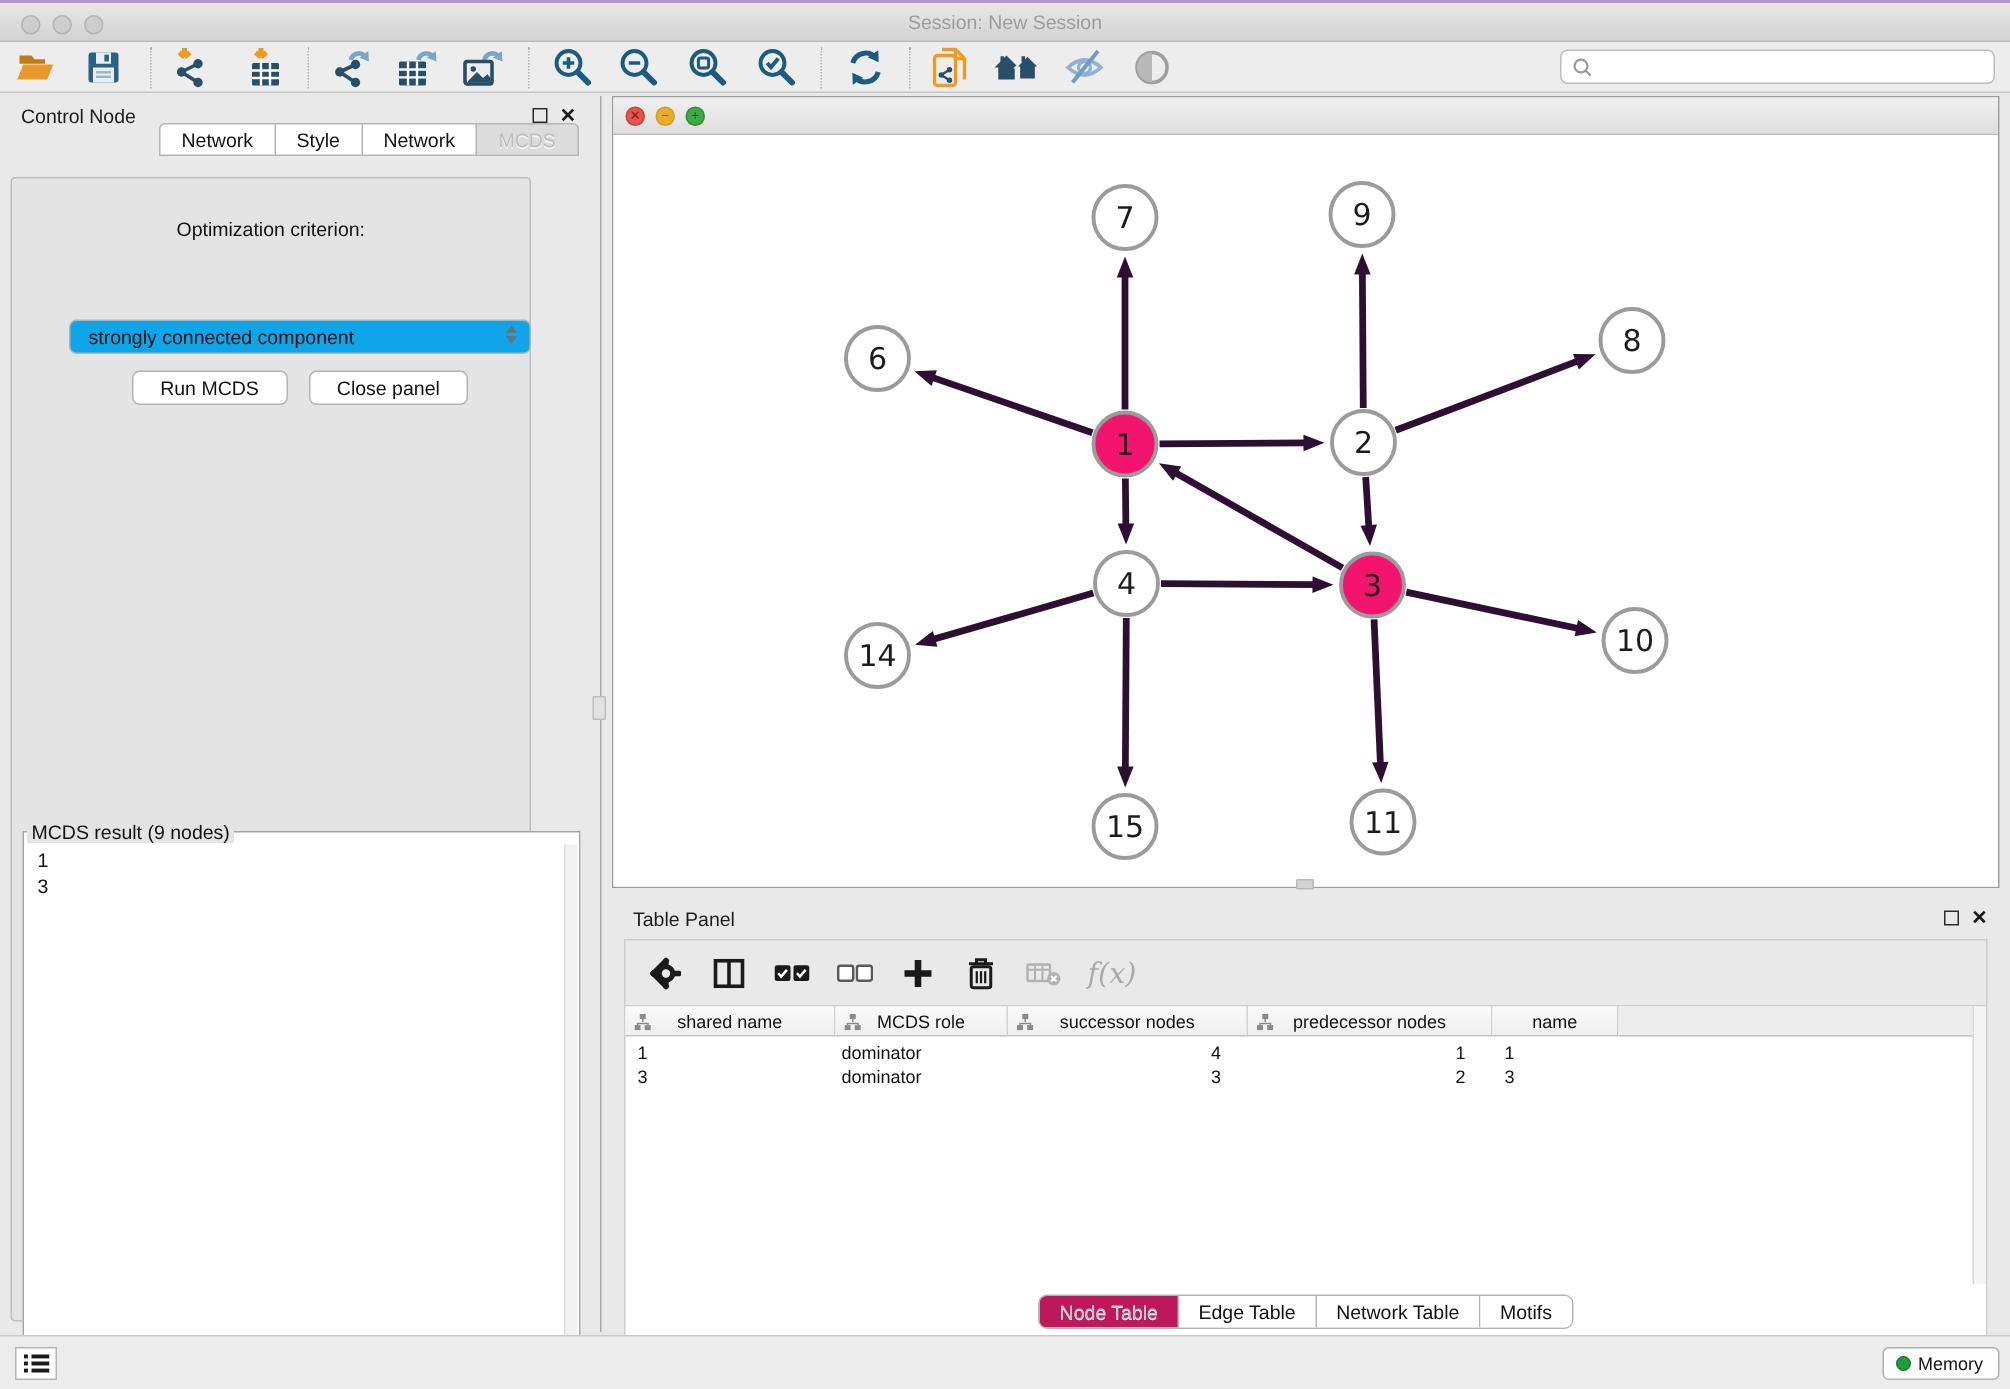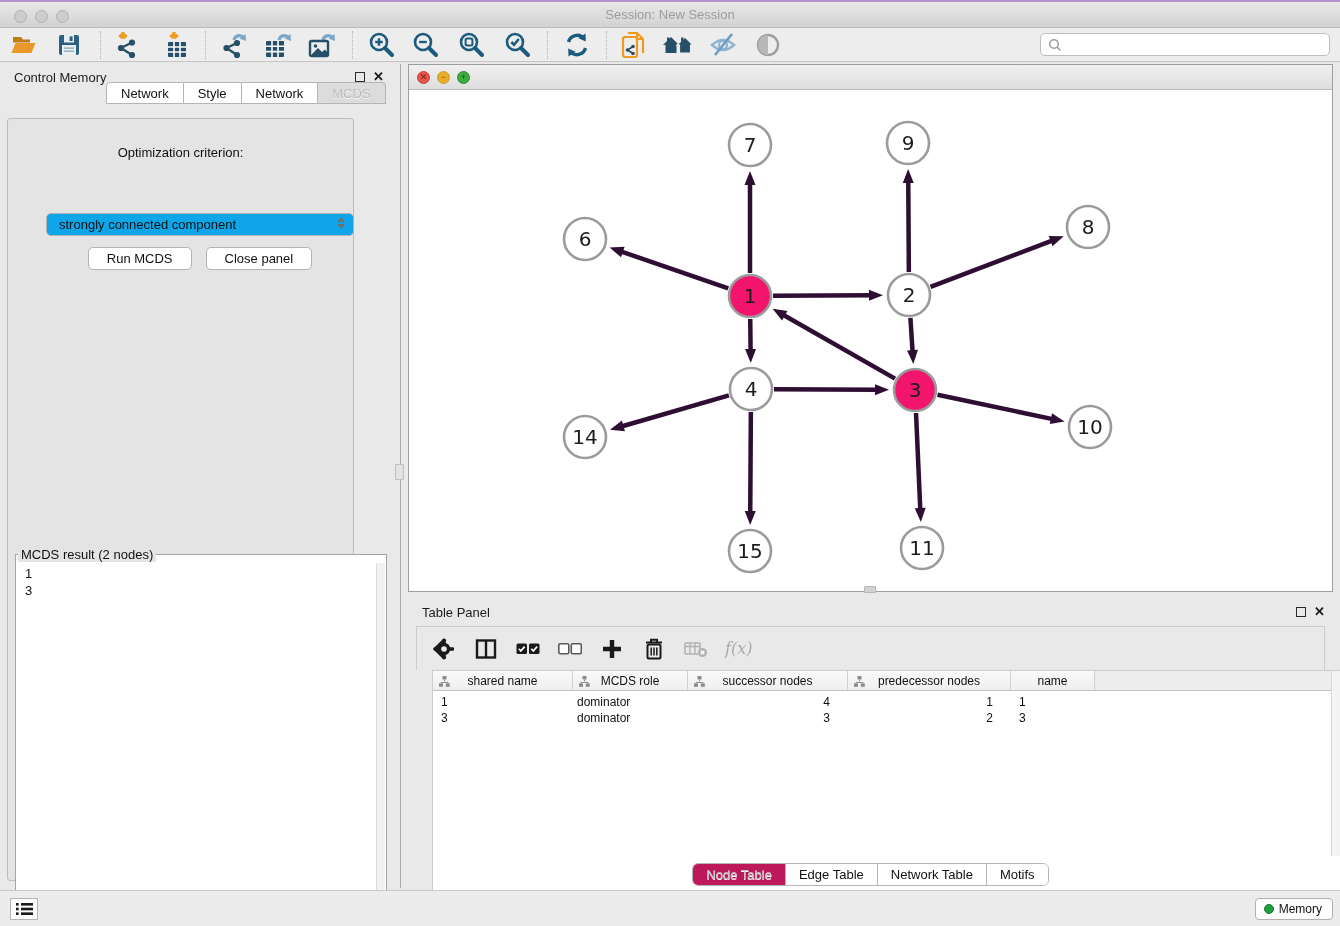--- a/index.html
+++ b/index.html
@@ -81,24 +81,24 @@
     border:1px solid #b7b7b7; border-radius:1px; }
 
   
   .table-panel { position:absolute; left:408px; top:600px; width:925px; height:288px; background:#e9e9e9; }
   .tp-header { position:relative; height:24px; display:flex; align-items:center; padding-left:14px;
     font-size:13px; color:#1c1c1c; }
   .tp-header .hdr-icons { position:absolute; right:8px; top:5px; display:flex; gap:8px; align-items:center; }
   .tp-toolbar { position:absolute; left:8px; top:26px; width:909px; height:44px; background:#e9e9e9;
     border:1px solid #cdcdcd; border-bottom:none; display:flex; align-items:center; padding-left:14px; gap:16px; }
   .tp-tool { display:flex; align-items:center; justify-content:center; width:26px; height:26px; }
-  .fx-label { font-family:"DejaVu Serif", serif; font-style:italic; font-size:16px; color:#aaaaaa; }
+  .fx-label { font-family:"DejaVu Serif", serif; font-style:italic; font-size:19px; color:#aaaaaa; }
 
   .tp-tablewrap { position:absolute; left:8px; top:70px; width:909px; height:239px; background:#fff;
-    border:1px solid #cdcdcd;margin-left:16px; }
+    border:1px solid #cdcdcd; }
   .tp-colhdr { position:absolute; left:0; top:0; height:20px; display:flex; }
   .col-h { position:relative; height:20px; background:linear-gradient(#fafafa,#efefef);
     border-right:1px solid #d0d0d0; border-bottom:1px solid #c2c2c2;
     display:flex; align-items:center; justify-content:center; font-size:12px; color:#111; }
   .col-h .sorticon { position:absolute; left:6px; top:5px; }
   .hdr-rest { position:absolute; left:662px; top:0; width:238px; height:20px; background:#ededed;
     border-bottom:1px solid #c2c2c2; }
   .t-row { position:absolute; left:0; height:17px; display:flex; font-size:12px; color:#111; }
   .t-cell { height:17px; display:flex; align-items:center; }
   .ta-l { justify-content:flex-start; padding-left:8px; }
@@ -282,21 +282,21 @@
       <svg width="16" height="16" viewBox="0 0 16 16">
         <circle cx="7" cy="7" r="4.3" fill="none" stroke="#9a9a9a" stroke-width="1.5"></circle>
         <path d="M10.2 10.2 L13.5 13.5" stroke="#9a9a9a" stroke-width="1.5"></path>
       </svg>
       <input type="text" value="" style="">
     </div>
   </div>
 
   <div class="control-panel">
     <div class="panel-header">
-      <span>Control Memory</span>
+      <span>Control Node</span>
       <span class="hdr-icons">
         <span class="float-box"></span>
         <span class="close-x">✕</span>
       </span>
     </div>
     <div class="cp-tabs">
       <div class="cp-tab">Network</div>
       <div class="cp-tab">Style</div>
       <div class="cp-tab">Network</div>
       <div class="cp-tab active">MCDS</div>
@@ -308,21 +308,21 @@
         <span class="stepper">
           <span class="tri-up"></span>
             <span class="tri-down"></span>
         </span>
       </div>
       <div class="cp-buttons">
         <div class="aqua-btn">Run MCDS</div>
         <div class="aqua-btn">Close panel</div>
       </div>
       <fieldset class="mcds-fieldset">
-        <legend>MCDS result (2 nodes)</legend>
+        <legend>MCDS result (9 nodes)</legend>
         <div class="mcds-text">1
 3</div>
         <div class="mcds-scroll"></div>
       </fieldset>
     </div>
   </div>
 
   <div class="v-divider"></div>
   <div class="v-grip"></div>
 

